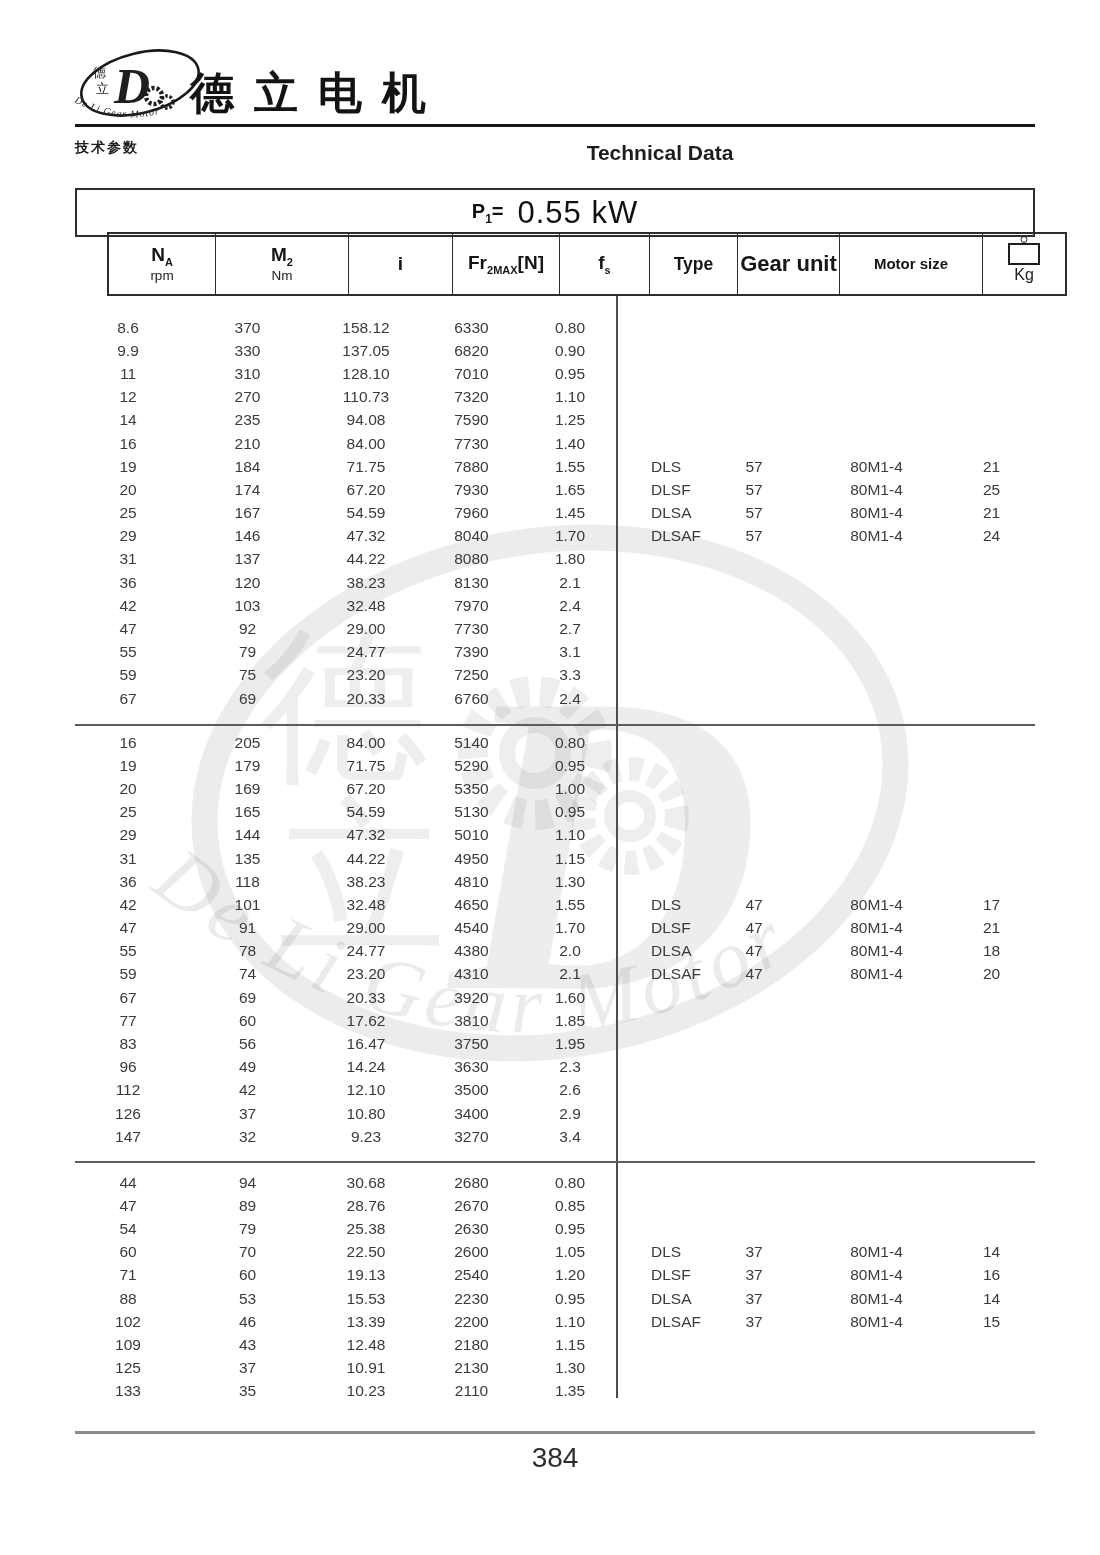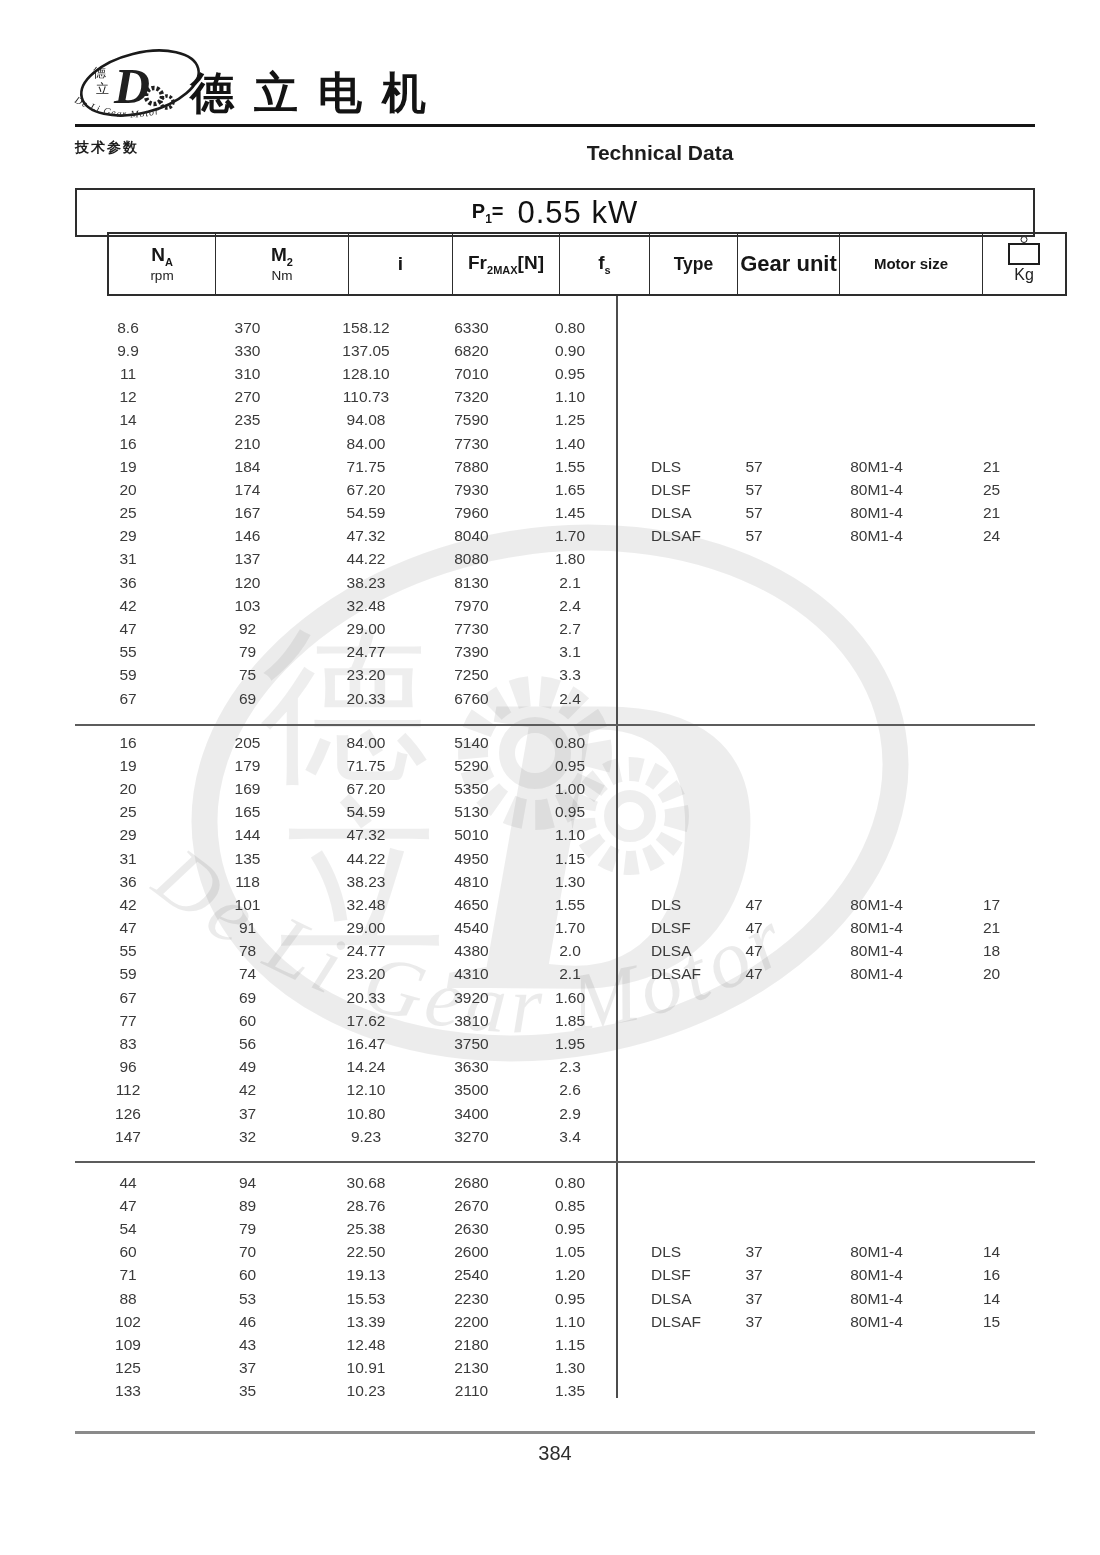--- a/index.html
+++ b/index.html
@@ -68,21 +68,21 @@
   .blk1{top:316px;} .blk2{top:731px;} .blk3{top:1171px;}
   .trow{
     display:grid;
     grid-template-columns:106px 133px 104px 107px 90px 88px 102px 143px 87px;
     height:23.2px;align-items:center;
   }
   .tc{text-align:center;font-size:15.5px;color:#3a3a3a;}
   .tc5{text-align:left;padding-left:36px;}
   .pagenum{
     position:absolute;left:75px;top:1442px;width:960px;text-align:center;
-    font-size:20px;color:#2e2e2e;
+    font-size:28px;color:#2e2e2e;
   }
   
   .watermark{position:absolute;left:120px;top:468px;pointer-events:none;}
   .wm-serif{font-family:"Liberation Serif","DejaVu Serif",serif;}
 </style>
 </head>
 <body>
 
 <div class="page">
 

